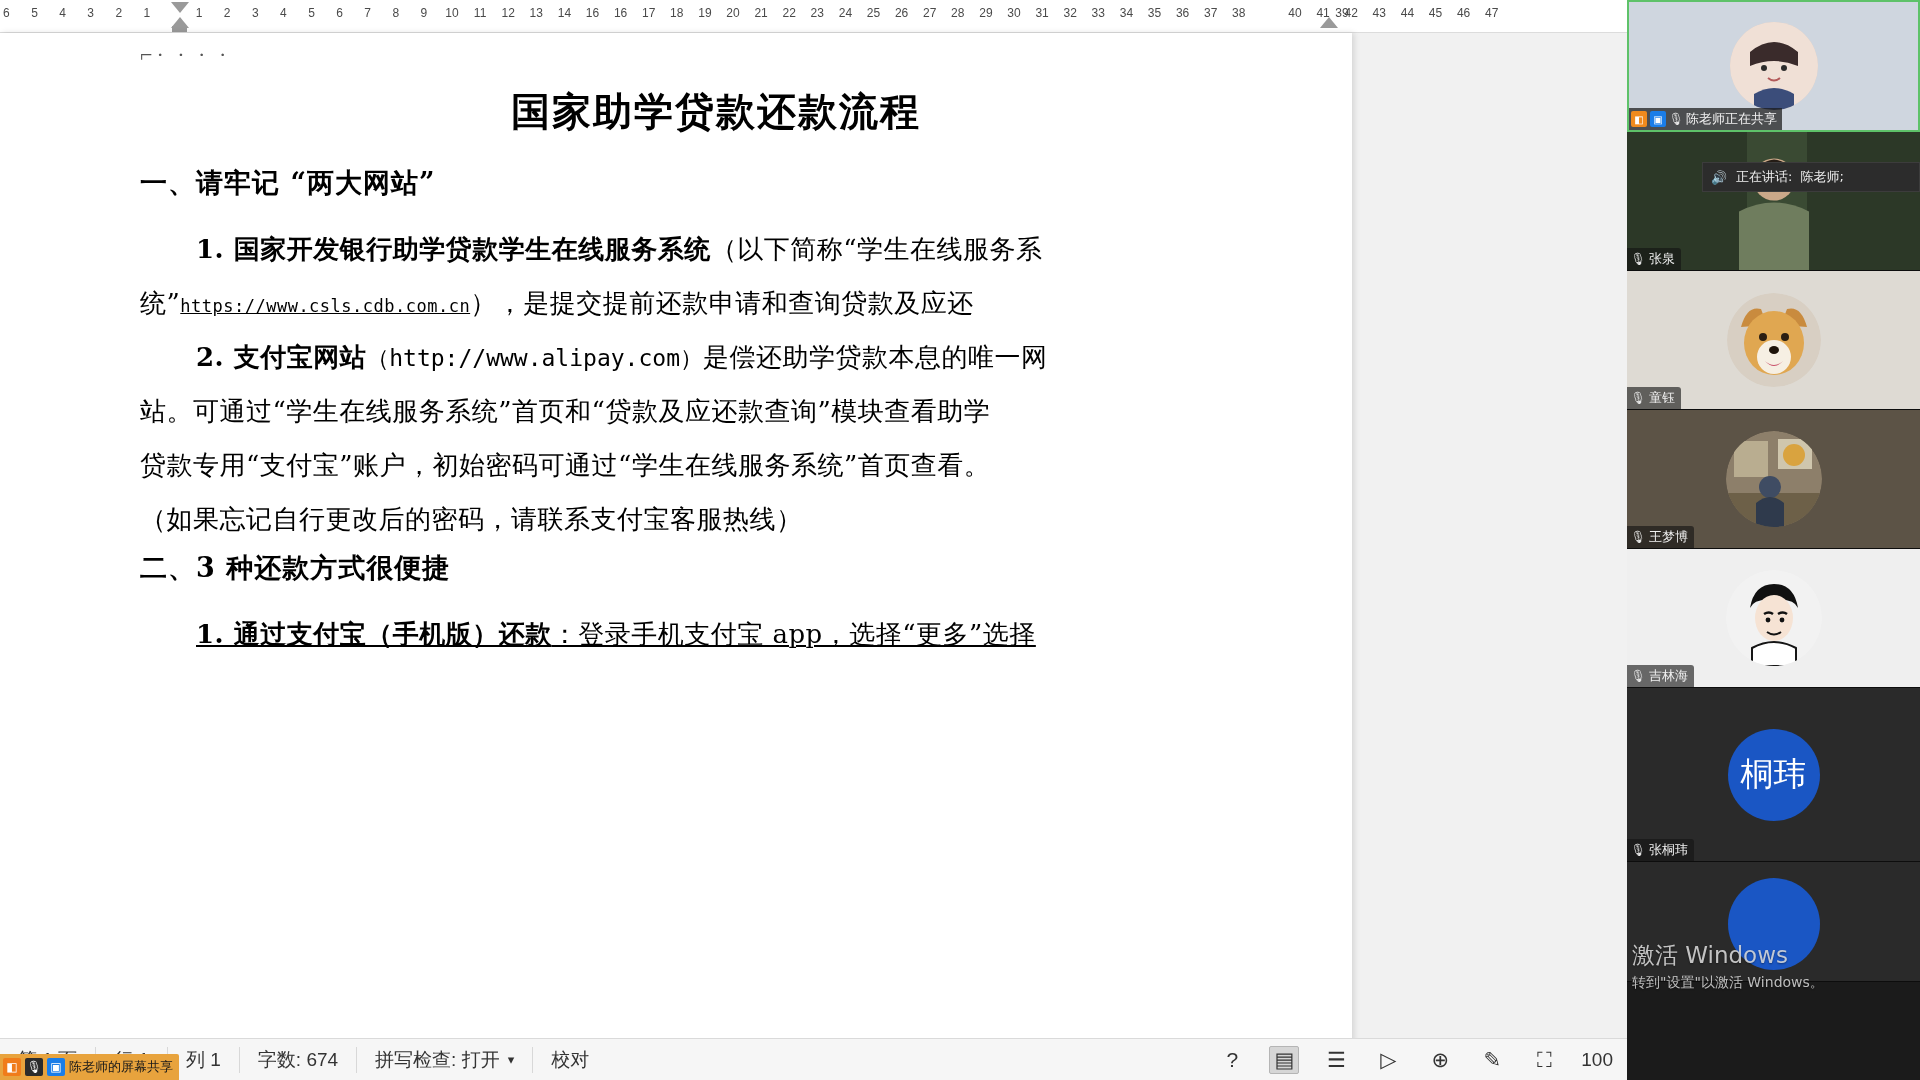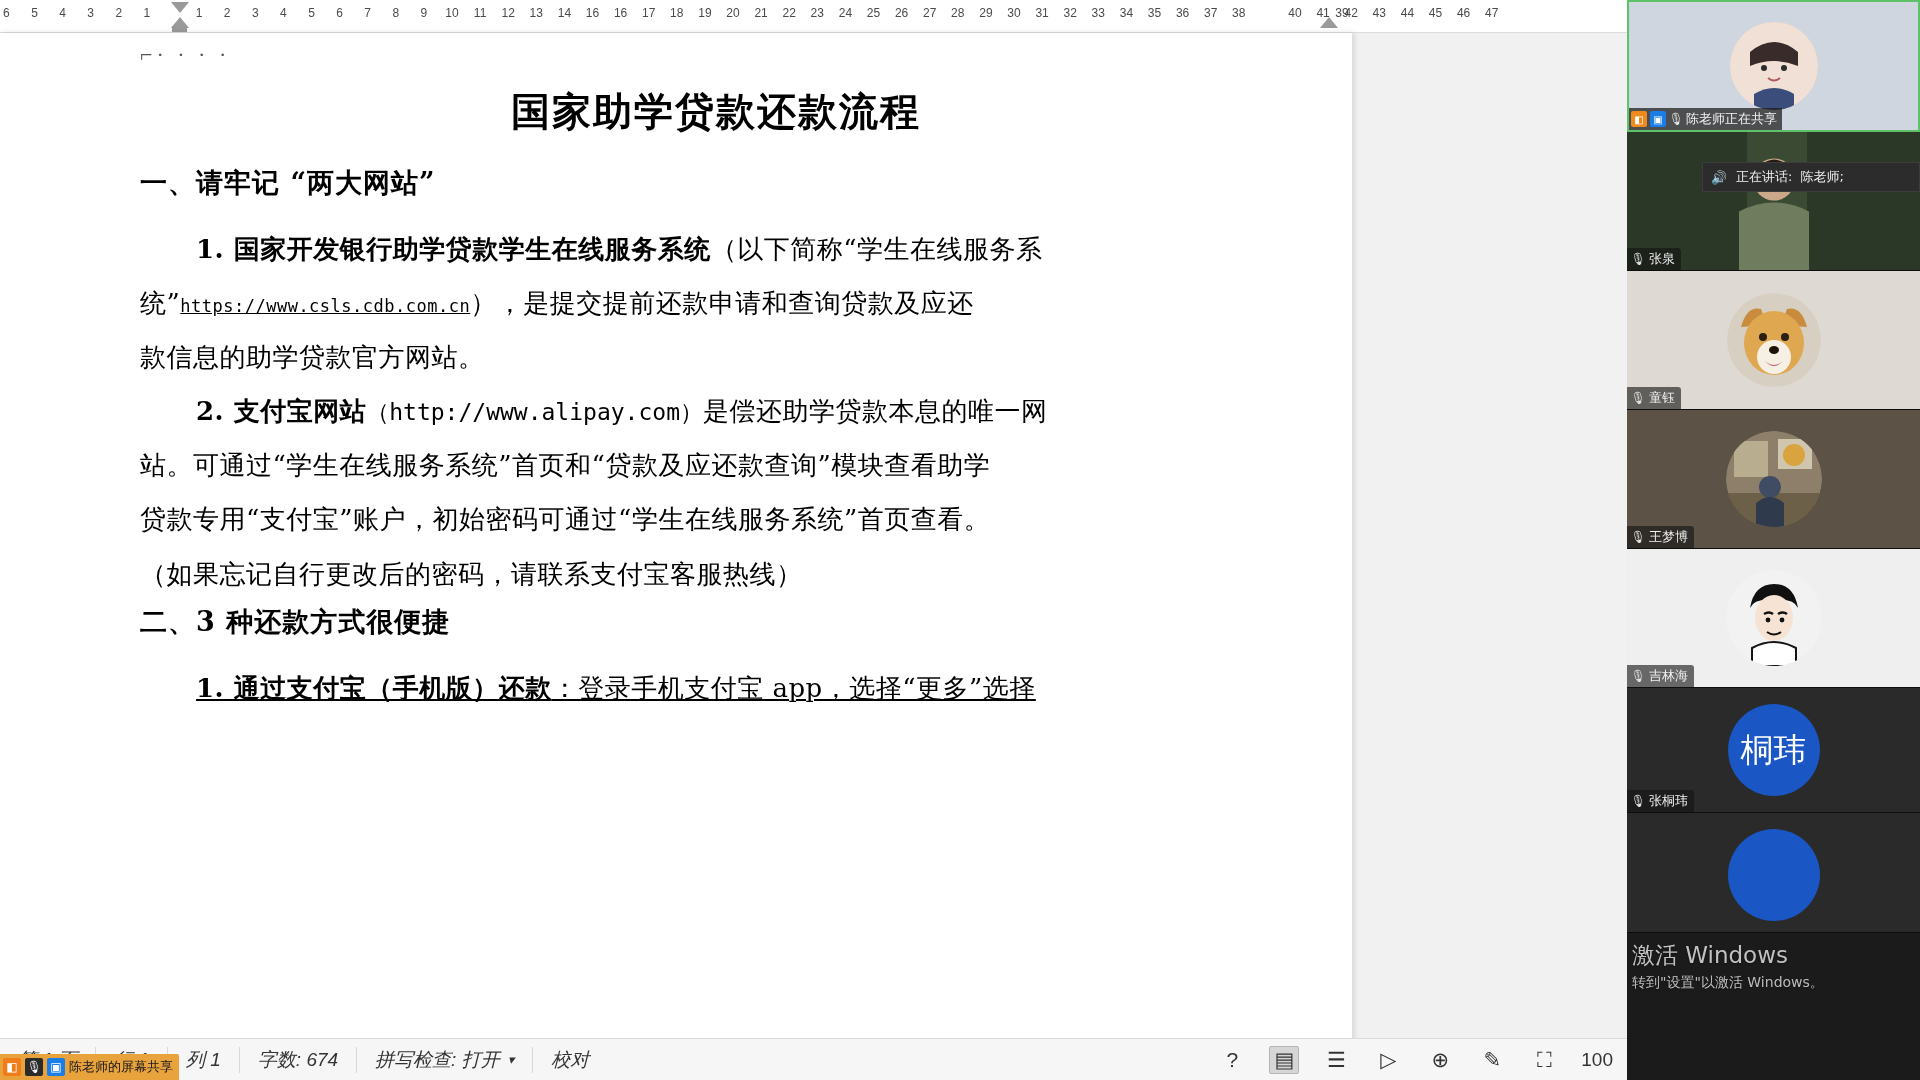--- a/index.html
+++ b/index.html
@@ -124,21 +124,21 @@
     position: absolute;
     left: 0; bottom: 0;
     width: 1627px; height: 42px;
     background: #f6f6f6;
     border-top: 1px solid #dadada;
     display: flex;
     align-items: center;
     font-size: 19px;
     color: #333;
   }
-  .status-left { display: flex; align-items: center; font-style: italic; }
+  .status-left { display: flex; align-items: center; }
   .status-item {
     padding: 0 18px;
     white-space: nowrap;
     border-right: 1px solid #d8d8d8;
     line-height: 24px;
     height: 26px;
     display: flex; align-items: center;
   }
   .status-right {
     margin-left: auto;
@@ -381,21 +381,20 @@
         <div class="doc-title">国家助学贷款还款流程</div>
 
         <div class="h-lvl1">一、请牢记 “两大网站”</div>
 
         <div class="body-p indent">
           <span class="bold">1. 国家开发银行助学贷款学生在线服务系统</span><span>（以下简称“学生在线服务系</span>
         </div>
         <div class="body-p">
           <span>统”</span><span class="link">https://www.csls.cdb.com.cn</span><span>），是提交提前还款申请和查询贷款及应还</span>
         </div>
-        <div class="body-p">款信息的助学贷款官方网站。</div>
 
         <div class="body-p indent">
           <span class="bold">2. 支付宝网站</span><span class="mono">（http://www.alipay.com）</span><span>是偿还助学贷款本息的唯一网</span>
         </div>
         <div class="body-p">站。可通过“学生在线服务系统”首页和“贷款及应还款查询”模块查看助学</div>
         <div class="body-p">贷款专用“支付宝”账户，初始密码可通过“学生在线服务系统”首页查看。</div>
         <div class="body-p">（如果忘记自行更改后的密码，请联系支付宝客服热线）</div>
 
         <div class="h-lvl1" style="margin-top:4px">二、3 种还款方式很便捷</div>
 
@@ -523,21 +522,21 @@
           <path d="M41 62 q7 5 14 0" stroke="#111" stroke-width="2" fill="none"></path>
           <path d="M26 78 q22 -12 44 0 l0 18 l-44 0z" fill="#ffffff" stroke="#151515" stroke-width="2"></path>
         </svg>
       </div>
       <div class="name-strip">
         <div class="mic-icon">🎙</div>
         <div class="name-text">吉林海</div>
       </div>
     </div>
 
-    <div class="tile tile-bg-6" style="height:125px;background:#2a2a2a">
+    <div class="tile tile-bg-6" style="height:174px;background:#2a2a2a">
       <div class="initials">桐玮</div>
       <div class="name-strip">
         <div class="mic-icon">🎙</div>
         <div class="name-text">张桐玮</div>
       </div>
     </div>
 
     <div class="tile" style="height:120px;background:#2a2a2a">
       <div class="initials" style="top:62px"></div>
     </div>

